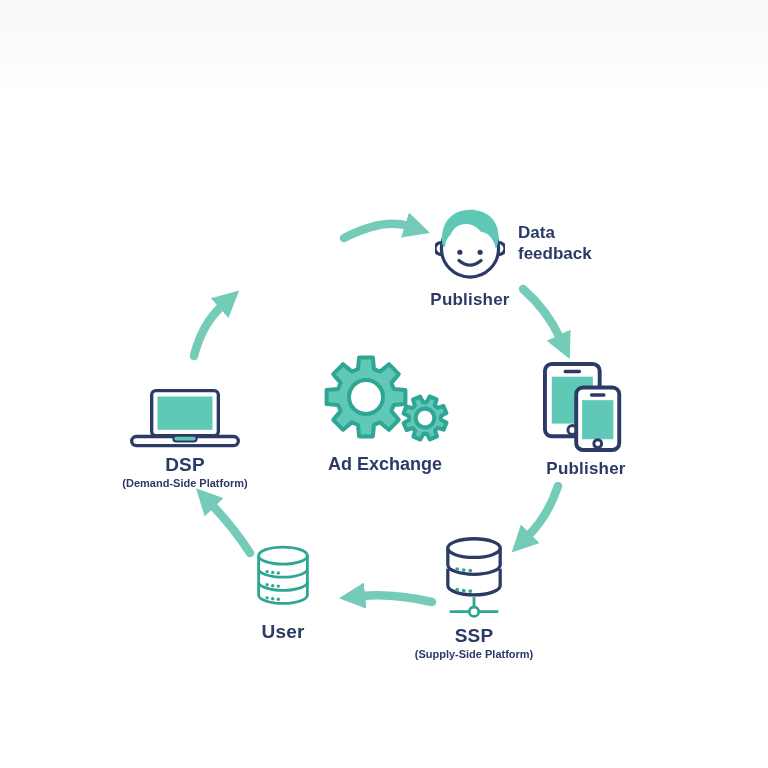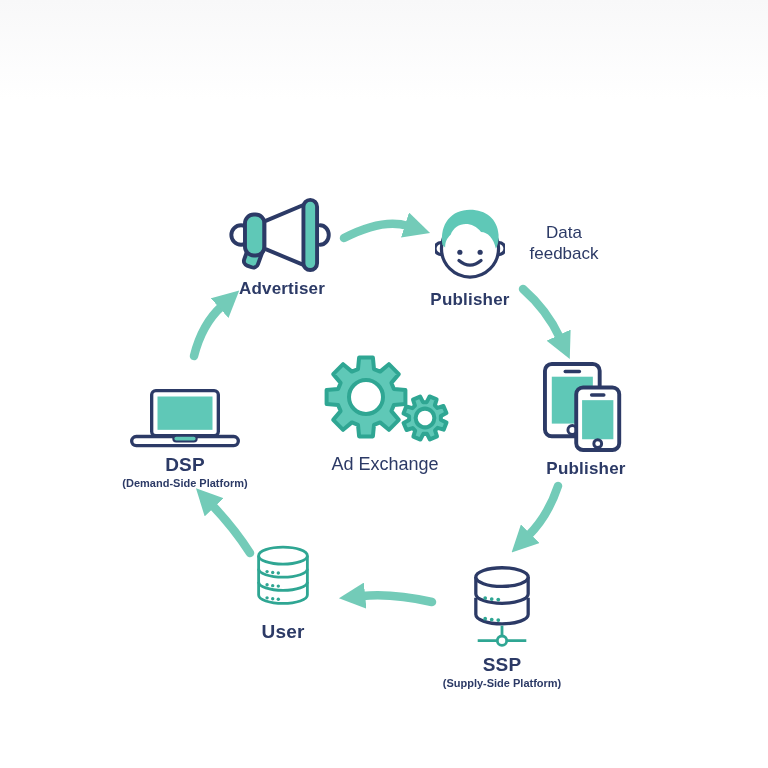--- a/index.html
+++ b/index.html
@@ -10,24 +10,24 @@
   }
   .arrows{position:absolute; left:0; top:0; width:768px; height:768px;}
   .node{
     position:absolute; display:flex; flex-direction:column; align-items:center;
     text-align:center; color:#2C3A66;
   }
   .node .lbl{font-weight:bold; font-size:17px; margin-top:7px; letter-spacing:.2px;}
   .node .lbl.big{font-size:19px; margin-top:4px;}
   .node .sub{font-weight:600; font-size:11px; margin-top:1px; white-space:nowrap;}
   .annotation{
-    position:absolute; color:#2C3A66; font-weight:normal; font-size:17px;
-    line-height:1.25; width:92px; text-align:center;
+    position:absolute; color:#2C3A66; font-weight:bold; font-size:17px;
+    line-height:1.25; width:92px; text-align:left;
   }
-  .center-label{font-weight:normal; font-size:18px; margin-top:10px; color:#2C3A66;}
+  .center-label{font-weight:bold; font-size:18px; margin-top:10px; color:#2C3A66;}
 </style>
 </head>
 <body>
 
 <div class="canvas">
 
   <svg class="arrows" viewBox="0 0 768 768">
     <defs>
       <marker id="ah" viewBox="0 0 10 10" refX="1.2" refY="5" markerWidth="3.1" markerHeight="3.1" orient="auto-start-reverse">
         <path d="M0,0 L10,5 L0,10 Z" fill="#73CBB8"></path>
@@ -36,31 +36,20 @@
     <g fill="none" stroke="#73CBB8" stroke-width="8.5" stroke-linecap="round">
       <path d="M344,238 Q383,218 408,226" marker-end="url(#ah)"></path>
       <path d="M523,289 Q547,310 560,338" marker-end="url(#ah)"></path>
       <path d="M558,486 Q548,516 528,536" marker-end="url(#ah)"></path>
       <path d="M432,602 Q392,593 362,596" marker-end="url(#ah)"></path>
       <path d="M250,553 Q234,528 212,505" marker-end="url(#ah)"></path>
       <path d="M194,356 Q202,324 222,306" marker-end="url(#ah)"></path>
     </g>
   </svg>
 
-  <div class="node" style="left:197px; top:196px; width:170px;">
-    <svg width="108" height="76" viewBox="0 0 110 78">
-      <circle cx="13" cy="40" r="10" fill="#ffffff" stroke="#2C3A66" stroke-width="4"></circle>
-      <rect x="25" y="40" width="15" height="34" rx="5" fill="#5FC8B7" stroke="#2C3A66" stroke-width="4" transform="rotate(20 32 42)"></rect>
-      <rect x="17" y="19" width="20" height="42" rx="9" fill="#5FC8B7" stroke="#2C3A66" stroke-width="4"></rect>
-      <path d="M37,26 L80,8 L80,72 L37,54 Z" fill="#ffffff" stroke="#2C3A66" stroke-width="4" stroke-linejoin="round"></path>
-      <rect x="77" y="4" width="14" height="72" rx="7" fill="#5FC8B7" stroke="#2C3A66" stroke-width="4"></rect>
-      <path d="M94,30 a9,10 0 0 1 0,20" fill="none" stroke="#2C3A66" stroke-width="4" stroke-linecap="round"></path>
-    </svg>
-    <span class="lbl">Advertiser</span>
-  </div>
 
   <div class="node" style="left:395px; top:203px; width:150px;">
     <svg width="70" height="80" viewBox="0 0 76 84">
       <circle cx="6.5" cy="48" r="6.5" fill="#ffffff" stroke="#2C3A66" stroke-width="3.5"></circle>
       <circle cx="69.5" cy="48" r="6.5" fill="#ffffff" stroke="#2C3A66" stroke-width="3.5"></circle>
       <circle cx="38" cy="48" r="31" fill="#ffffff" stroke="#2C3A66" stroke-width="3.5"></circle>
       <path d="M8,44 C5,21 18,6 38,6 C55,6 68,16 69,33 C69.5,40 68,45 66,48 C64,37 57,30 50,30 C40,17 22,19 17,33 C13,37 11,40 11,47 Z" fill="#5FC8B7"></path>
       <circle cx="27" cy="52" r="2.8" fill="#2C3A66"></circle>
       <circle cx="49" cy="52" r="2.8" fill="#2C3A66"></circle>
       <path d="M26,61 Q38,71 50,61" fill="none" stroke="#2C3A66" stroke-width="3.5" stroke-linecap="round"></path>
@@ -77,21 +66,21 @@
       <rect x="9" y="15" width="42" height="48" fill="#5FC8B7"></rect>
       <circle cx="30" cy="69.5" r="4.5" fill="#ffffff" stroke="#2C3A66" stroke-width="3"></circle>
       <rect x="34" y="26" width="44" height="64" rx="7" fill="#ffffff" stroke="#2C3A66" stroke-width="4"></rect>
       <rect x="48" y="32" width="16" height="3.5" rx="1.7" fill="#2C3A66"></rect>
       <rect x="40" y="39" width="32" height="40" fill="#5FC8B7"></rect>
       <circle cx="56" cy="83.5" r="4" fill="#ffffff" stroke="#2C3A66" stroke-width="3"></circle>
     </svg>
     <span class="lbl">Publisher</span>
   </div>
 
-  <div class="node" style="left:399px; top:564px; width:150px;margin-left:28px;">
+  <div class="node" style="left:399px; top:535px; width:150px;">
     <svg width="76" height="86" viewBox="0 0 80 92">
       <path d="M12,36 L12,54 A28,10 0 0 0 68,54 L68,36" fill="#ffffff" stroke="#2C3A66" stroke-width="3.5"></path>
       <path d="M12,14 L12,32 A28,10 0 0 0 68,32 L68,14" fill="#ffffff" stroke="#2C3A66" stroke-width="3.5"></path>
       <ellipse cx="40" cy="14" rx="28" ry="10" fill="#ffffff" stroke="#2C3A66" stroke-width="3.5"></ellipse>
       <circle cx="22" cy="36.5" r="2" fill="#2FA693"></circle>
         <circle cx="29" cy="37.5" r="2" fill="#2FA693"></circle>
         <circle cx="36" cy="38" r="2" fill="#2FA693"></circle>
       <circle cx="22" cy="58.5" r="2" fill="#2FA693"></circle>
         <circle cx="29" cy="59.5" r="2" fill="#2FA693"></circle>
         <circle cx="36" cy="60" r="2" fill="#2FA693"></circle>

